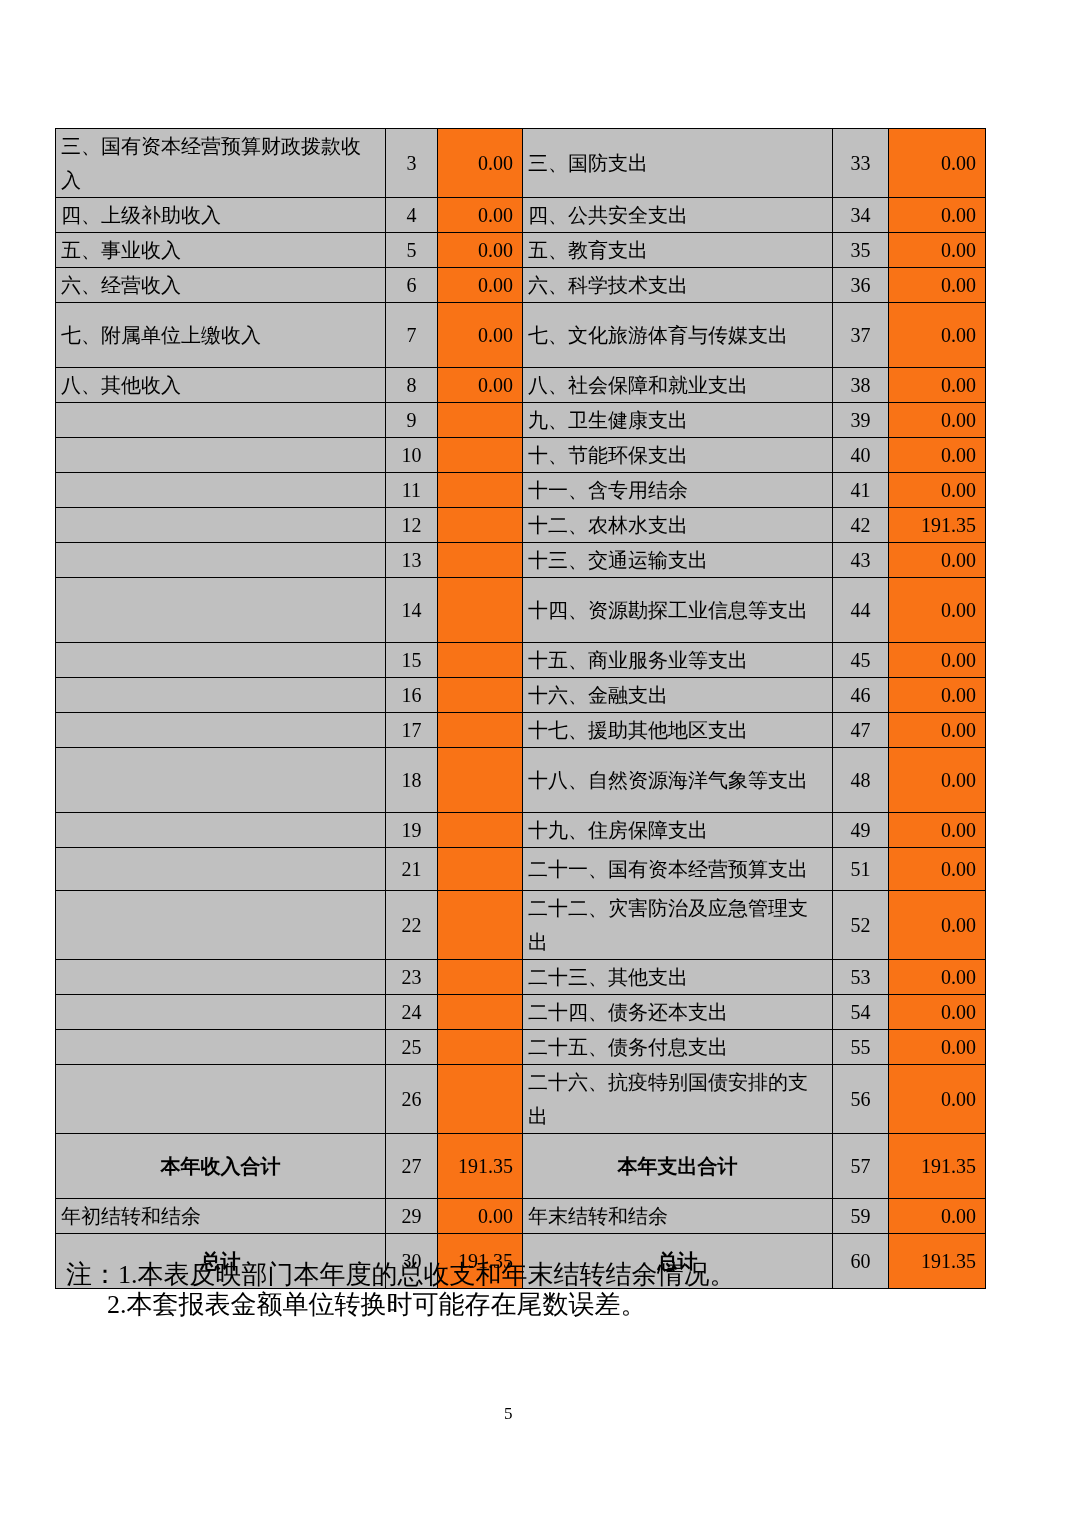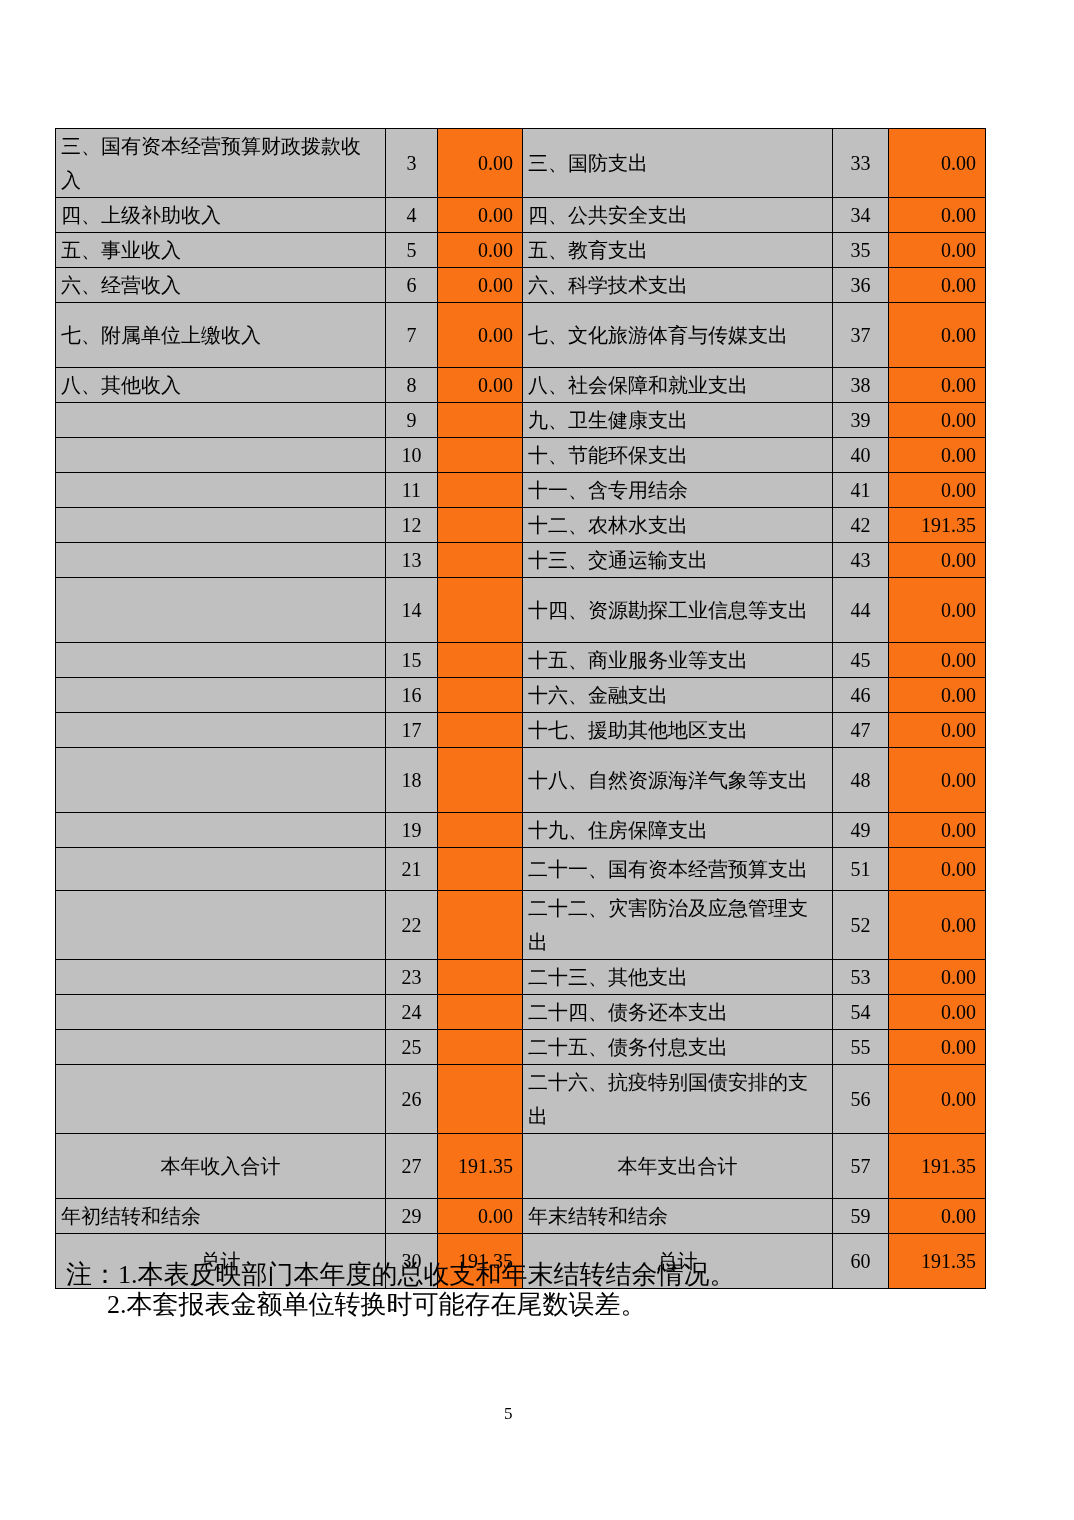--- a/index.html
+++ b/index.html
@@ -13,21 +13,21 @@
     border-collapse:collapse;table-layout:fixed;
   }
   td{
     border:1px solid #000;
     font-size:20px;line-height:1.7;vertical-align:middle;
     overflow:hidden;word-break:break-all;
   }
   td.label{background:var(--cell-gray);text-align:left;padding:0 8px 0 5px;}
   td.num{background:var(--cell-gray);text-align:center;padding:0;}
   td.val{background:#f97316;text-align:right;padding:0 9px 0 0;}
-  td.total{text-align:center;font-weight:normal;padding:0 20px;}
+  td.total{text-align:center;font-weight:bold;padding:0 20px;}
   .notes{position:absolute;left:66px;top:1260px;font-size:26px;line-height:30px;}
   .note-line2{padding-left:41px;}
   .page-num{position:absolute;left:504px;top:1404px;font-size:17px;}
 </style>
 </head>
 <body>
 
 <div class="page">
 
   <table class="budget-table">

